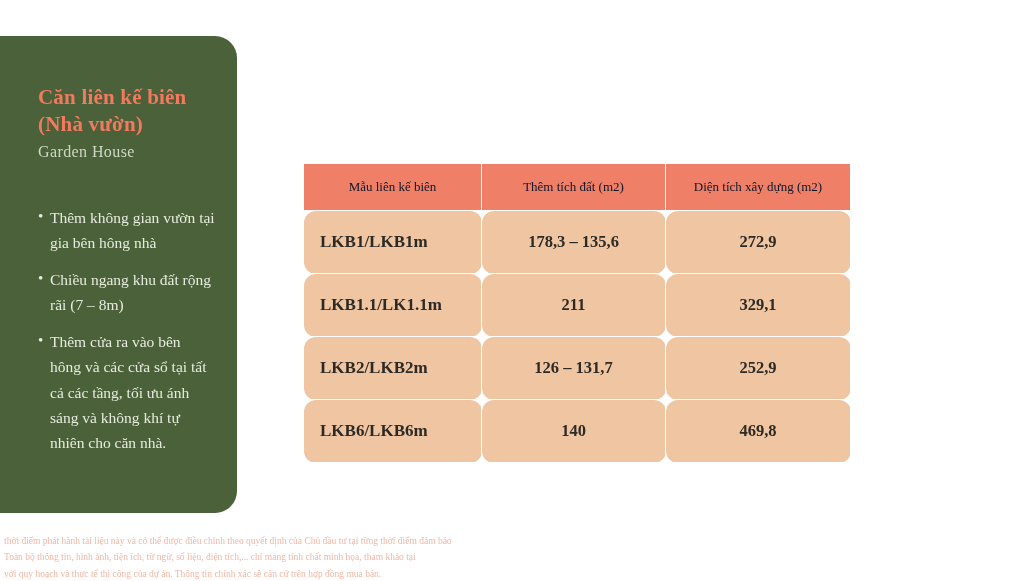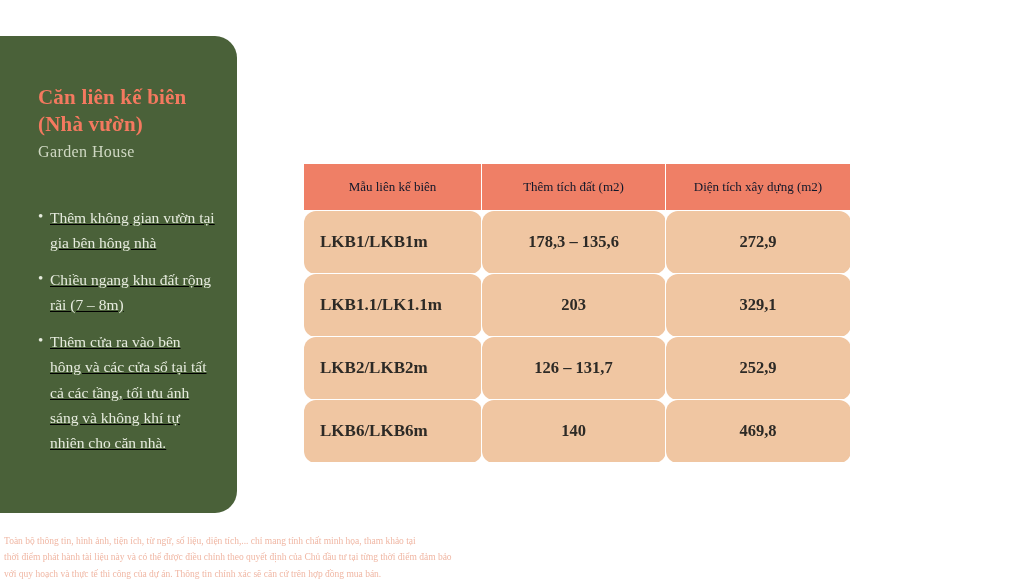--- a/index.html
+++ b/index.html
@@ -47,21 +47,20 @@
     font-size: 16px;
     line-height: 1.45;
     letter-spacing: 0.4px;
     margin-top: 2px;
   }
 
   #bullet-list {
     list-style: none;
     margin: 42px 0 0 0;
     padding: 0;
-    text-decoration: underline;
   }
   #bullet-list li {
     position: relative;
     color: #e7ecdf;
     font-size: 15.5px;
     line-height: 1.62;
     margin-bottom: 12px;
     padding-left: 12px;
   }
   #bullet-list li::before {
@@ -150,33 +149,33 @@
     </tr>
   </thead>
   <tbody>
     <tr>
       <td class="col-name">LKB1/LKB1m</td>
       <td>178,3 – 135,6</td>
       <td>272,9</td>
     </tr>
     <tr>
       <td class="col-name">LKB1.1/LK1.1m</td>
-      <td>203</td>
+      <td>211</td>
       <td>329,1</td>
     </tr>
     <tr>
       <td class="col-name">LKB2/LKB2m</td>
       <td>126 – 131,7</td>
       <td>252,9</td>
     </tr>
     <tr>
       <td class="col-name">LKB6/LKB6m</td>
       <td>140</td>
       <td>469,8</td>
     </tr>
   </tbody>
 </table>
 
 <div id="disclaimer">
+  <p>thời điểm phát hành tài liệu này và có thể được điều chỉnh theo quyết định của Chủ đầu tư tại từng thời điểm đảm bảo</p>
   <p>Toàn bộ thông tin, hình ảnh, tiện ích, từ ngữ, số liệu, diện tích,... chỉ mang tính chất minh họa, tham khảo tại</p>
-  <p>thời điểm phát hành tài liệu này và có thể được điều chỉnh theo quyết định của Chủ đầu tư tại từng thời điểm đảm bảo</p>
   <p>với quy hoạch và thực tế thi công của dự án. Thông tin chính xác sẽ căn cứ trên hợp đồng mua bán.</p>
 </div>
 
 </body></html>

